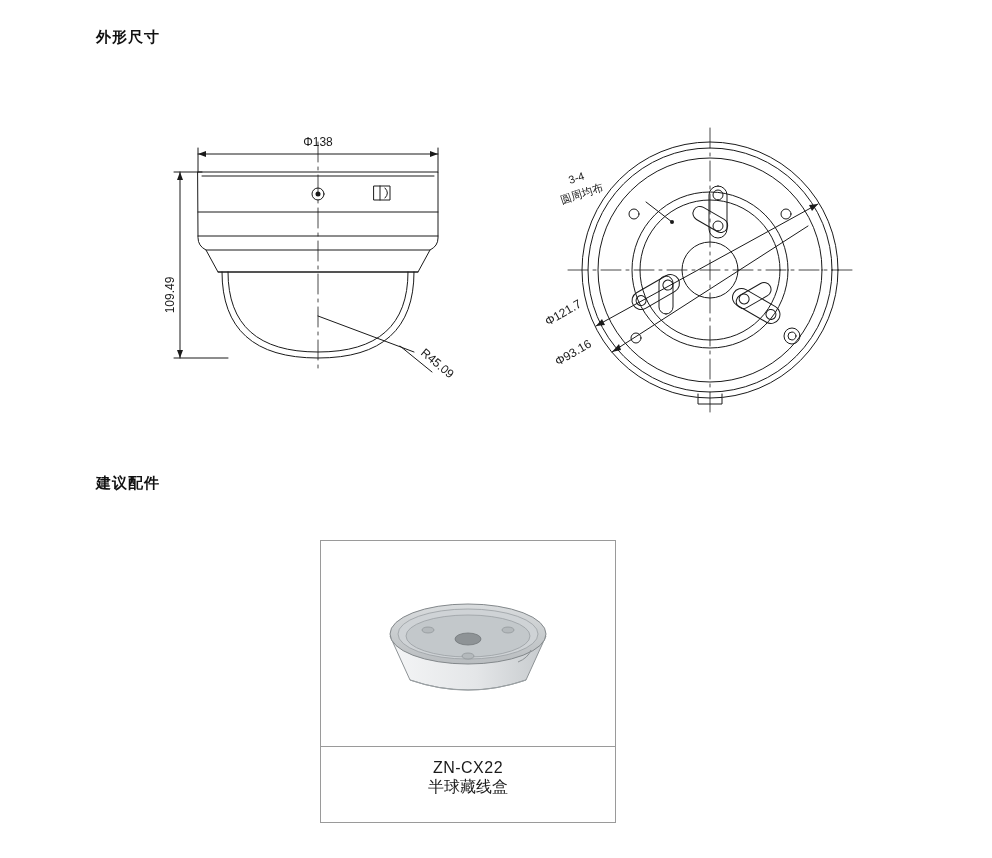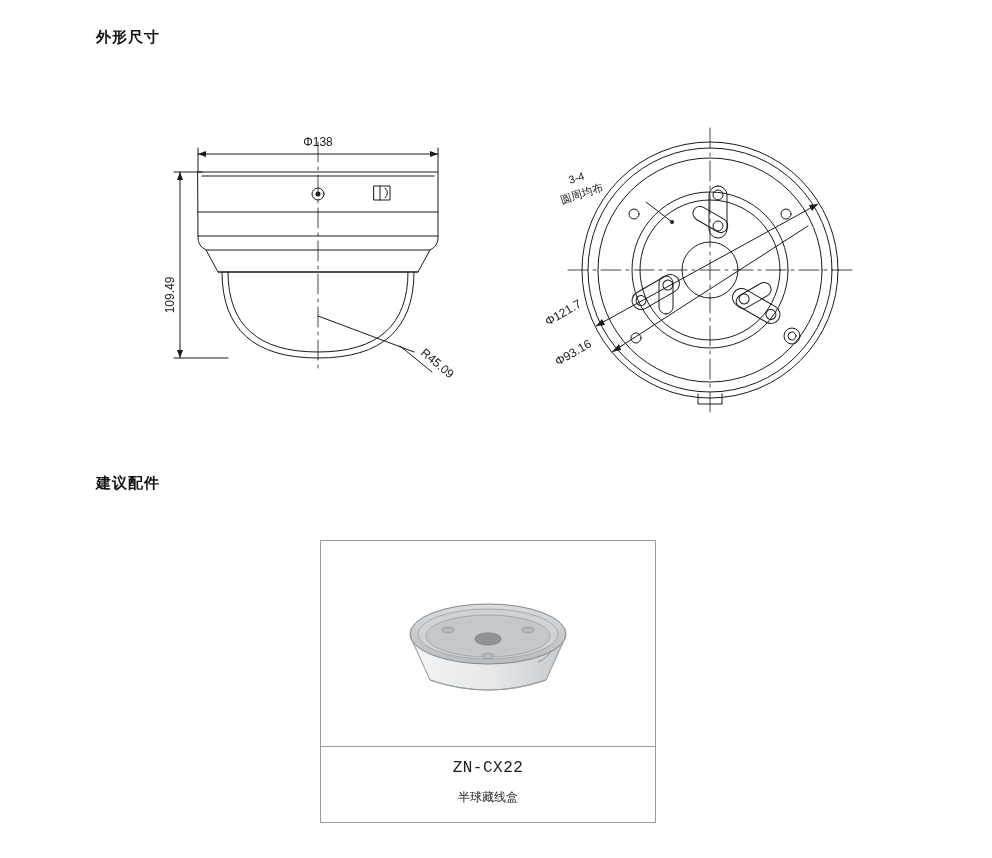--- a/index.html
+++ b/index.html
@@ -31,26 +31,25 @@
     top: 120px;
     width: 740px;
     height: 300px;
   }
   #drawing-area svg { display: block; }
 
   .acc-card {
     position: absolute;
     left: 320px;
     top: 540px;
-    width: 336px;
+    width: 296px;
     height: 283px;
     border: 1px solid #9a9a9a;
     box-sizing: border-box;
     background: #fff;
-    font-family: Liberation Mono, monospace;
   }
   .acc-image-box {
     height: 205px;
     border-bottom: 1px solid #9a9a9a;
     position: relative;
     overflow: hidden;
   }
   .acc-image-box svg {
     position: absolute;
     left: 50%;
@@ -61,22 +60,21 @@
     text-align: center;
     padding-top: 12px;
     font-size: 15px;
     color: #1a1a1a;
   }
   .acc-caption .model {
     font-size: 16px;
     letter-spacing: 0.5px;
   }
   .acc-caption .desc {
-    font-size: 12px;
-    margin-top: 12px;
+    font-size: 16px;
   }
 </style>
 </head>
 <body>
 
 <div class="section-title" id="dim-title">外形尺寸</div>
 
 <div id="drawing-area">
   <svg width="740" height="300" viewBox="0 0 740 300" xmlns="http://www.w3.org/2000/svg">
     <g fill="none" stroke="#1a1a1a" stroke-width="1" stroke-linecap="round" stroke-linejoin="round">

